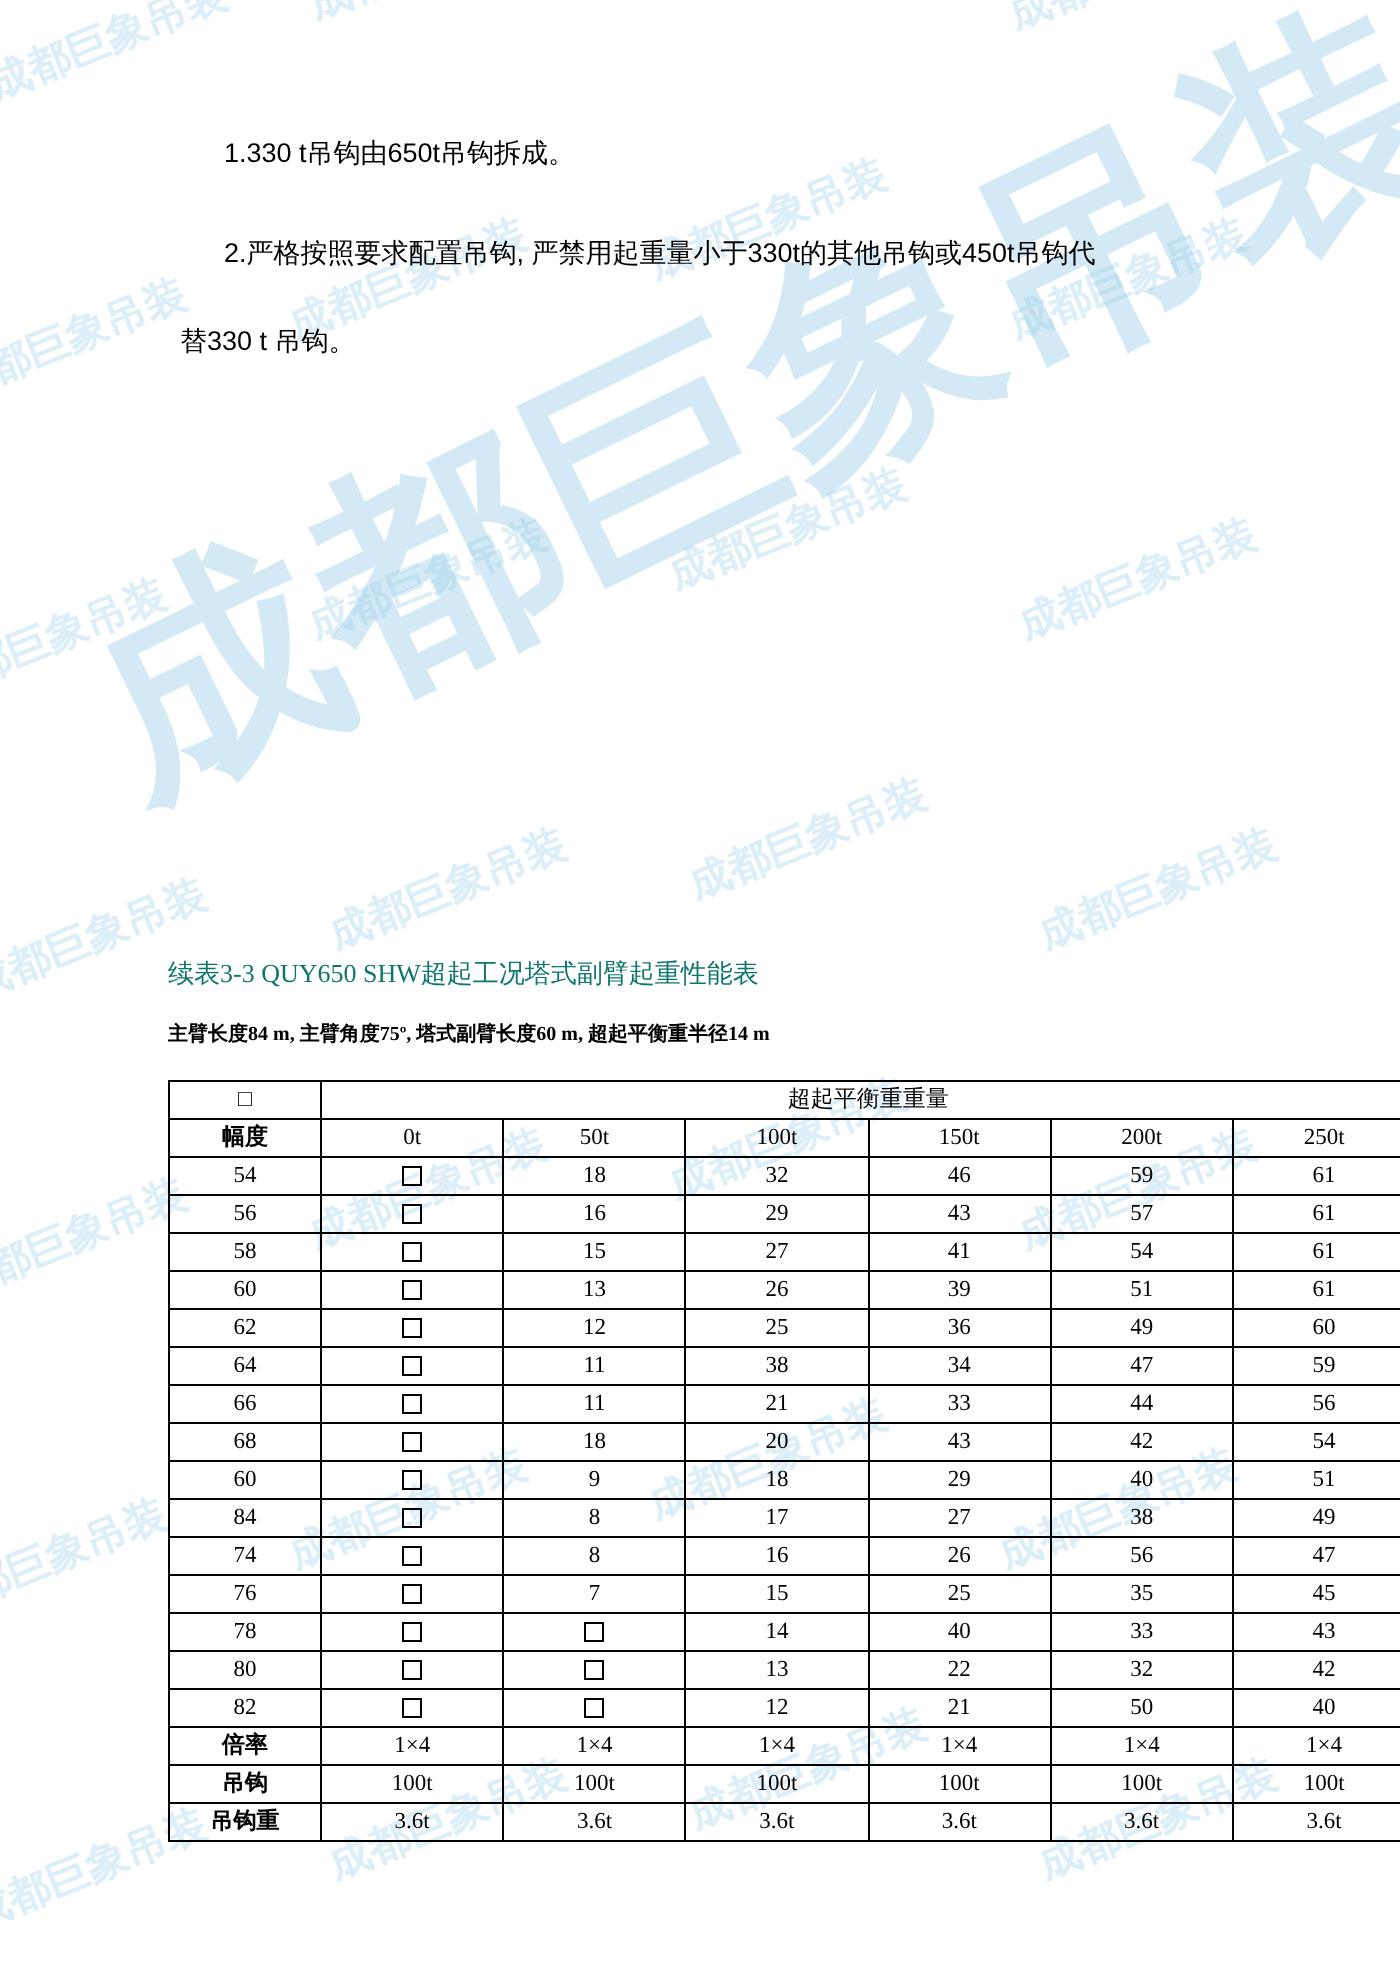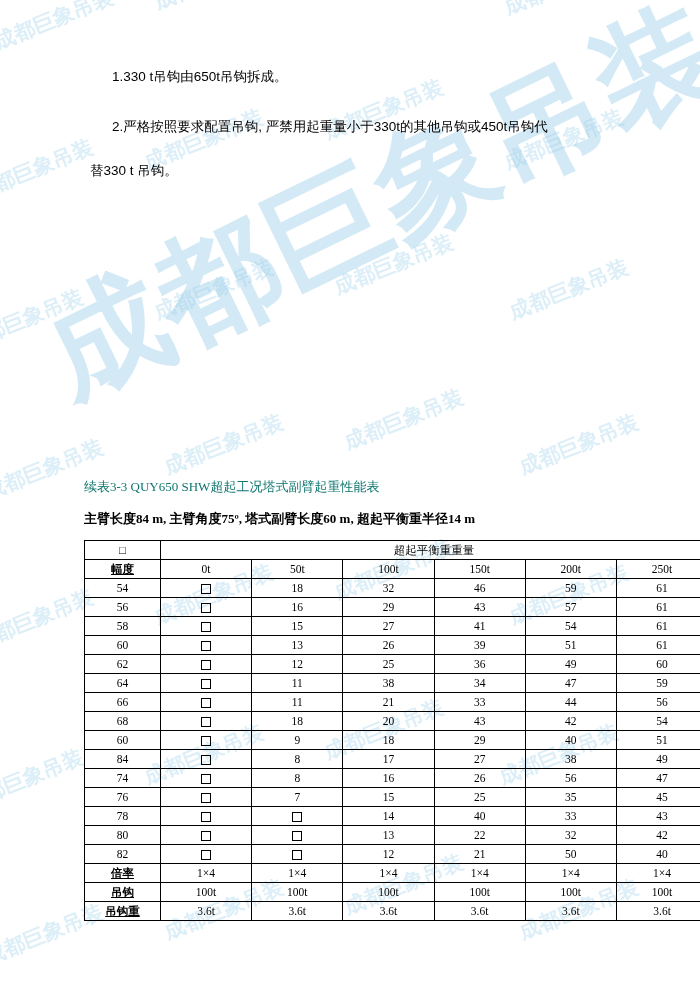--- a/index.html
+++ b/index.html
@@ -67,21 +67,21 @@
     left: 84px;
     top: 478px;
     font-size: 13px;
     color: #0f766e;
     font-family: "Liberation Serif", serif;
   }
   .tbl-subcaption {
     position: absolute;
     left: 84px;
     top: 510px;
-    font-size: 13px;
+    font-size: 10px;
     font-weight: bold;
     color: #000;
     font-family: "Liberation Serif", serif;
   }
 
   #load-table-wrap {
     position: absolute;
     left: 84px;
     top: 540px;
     width: 532px;
@@ -96,21 +96,21 @@
     text-align: center;
     font-size: 11.5px;
     height: 18px;
     padding: 0;
     font-family: "Liberation Serif", serif;
     font-weight: normal;
     color: #000;
     background: transparent;
     line-height: 1.25;
   }
-  table.load th.bold, table.load td.bold { font-weight: bold; text-decoration: underline; }
+  table.load th.bold, table.load td.bold { font-weight: bold; }
   td.box, th.box { color: #000; }
   .empty-box {
     display: inline-block;
     width: 8px;
     height: 8px;
     border: 1px solid #000;
     vertical-align: middle;
   }
   col.c0 { width: 76px; }
   col.cx { width: 91.2px; }

